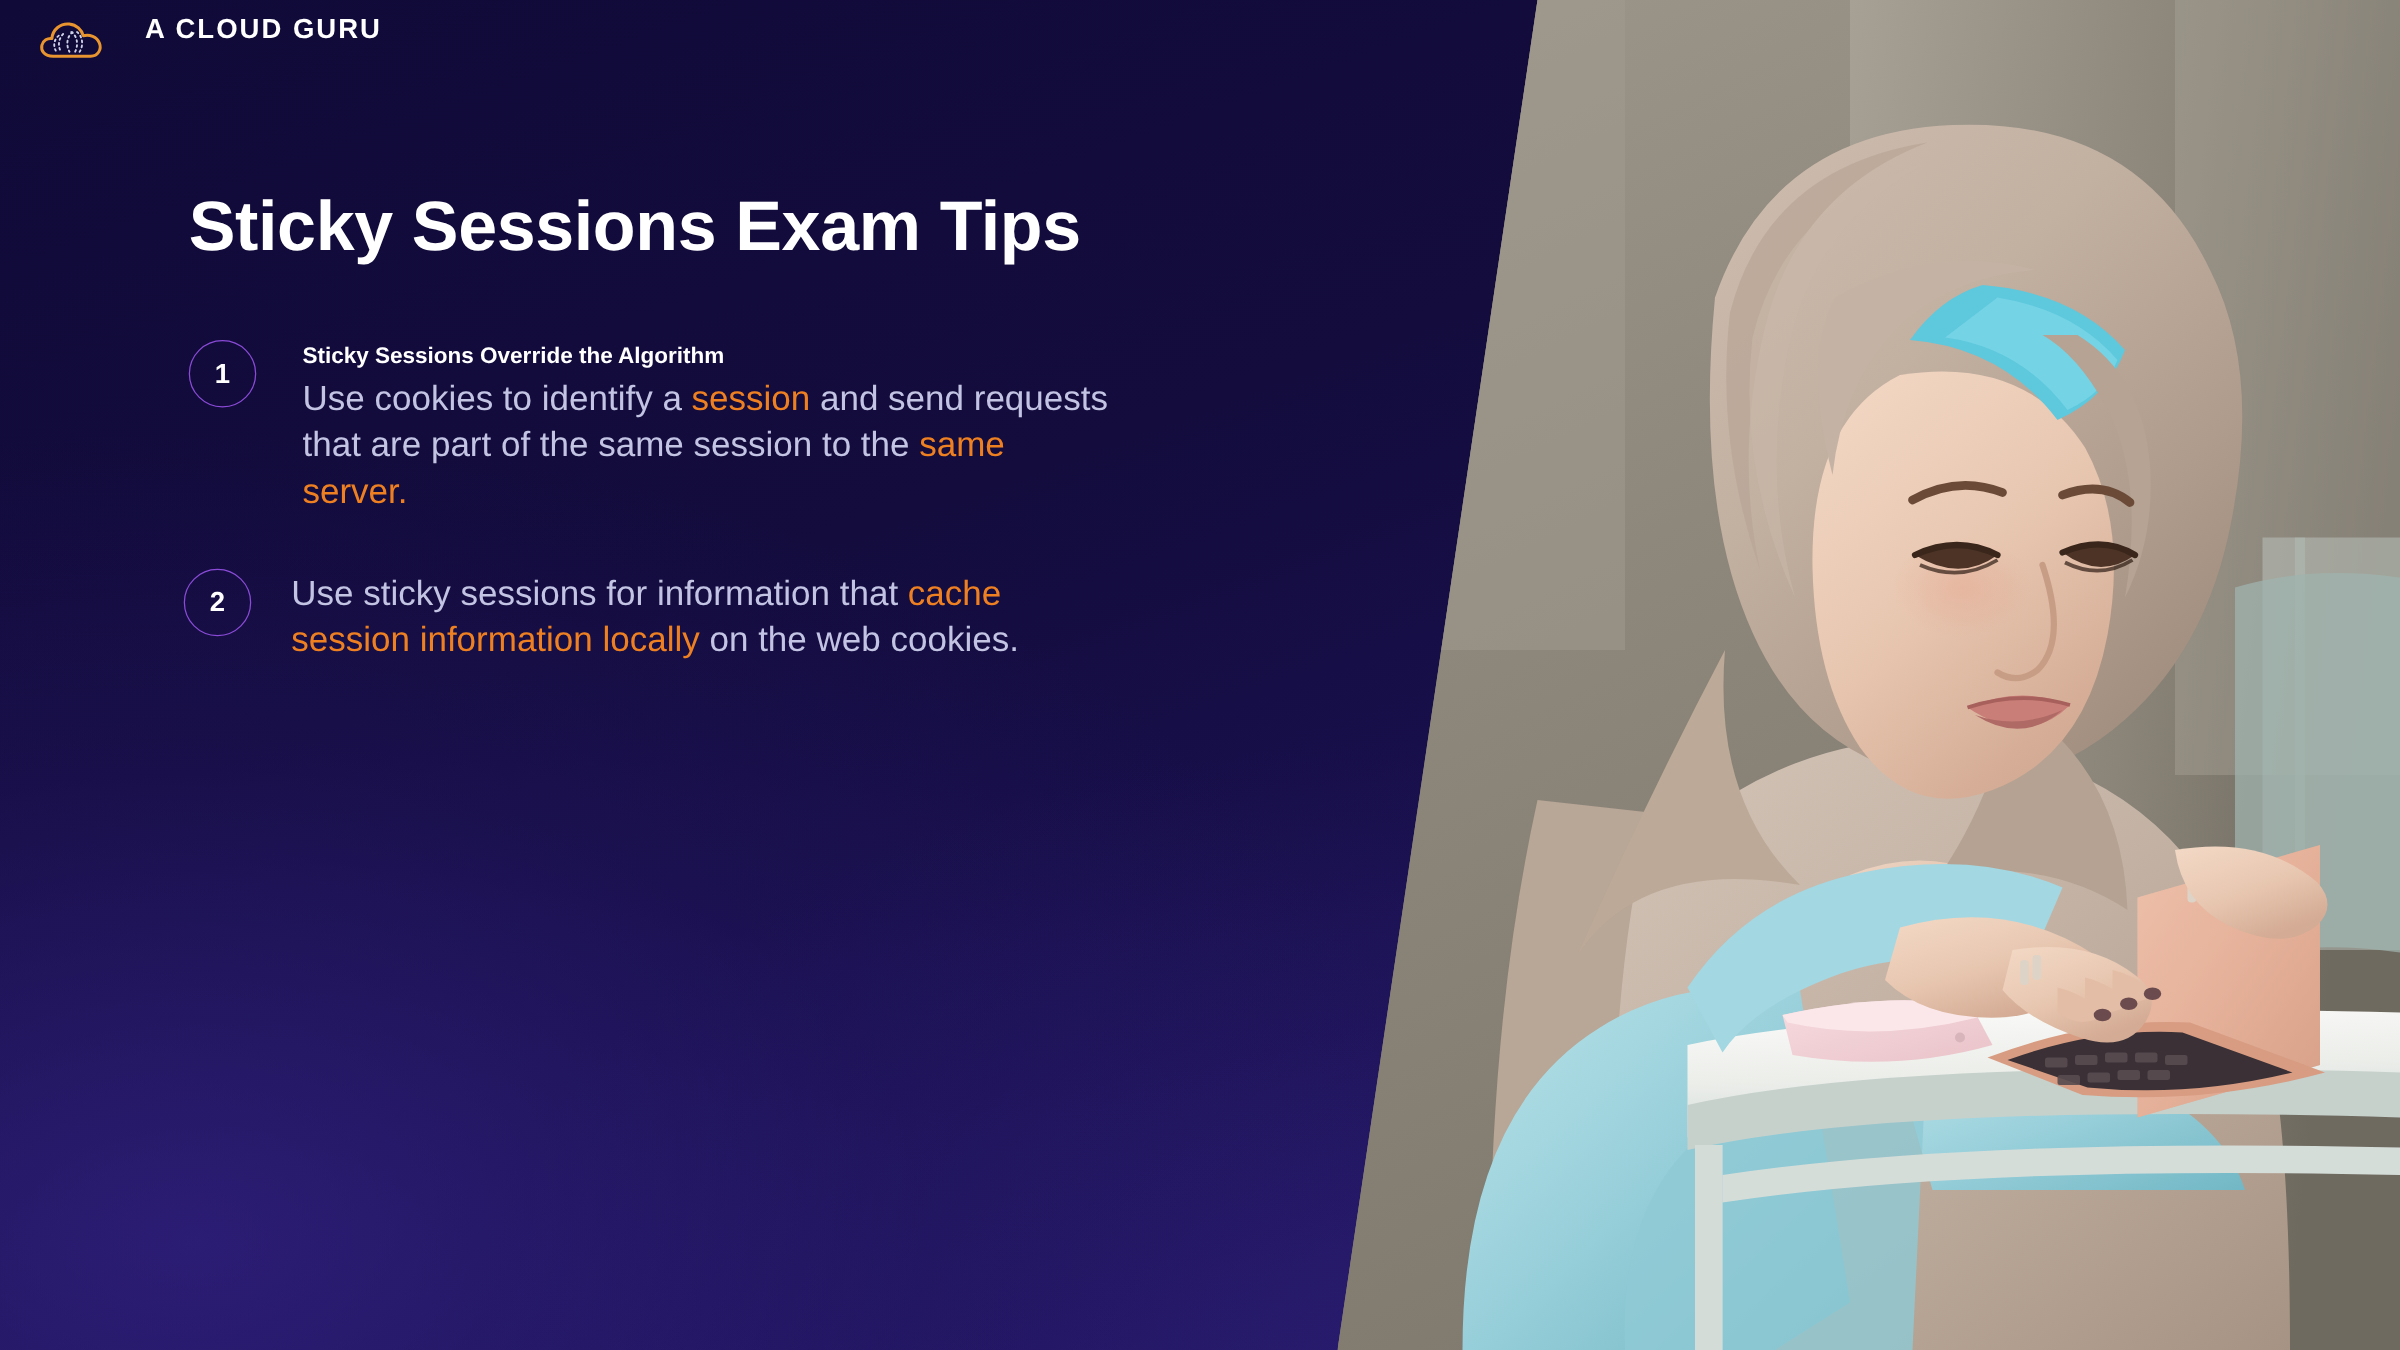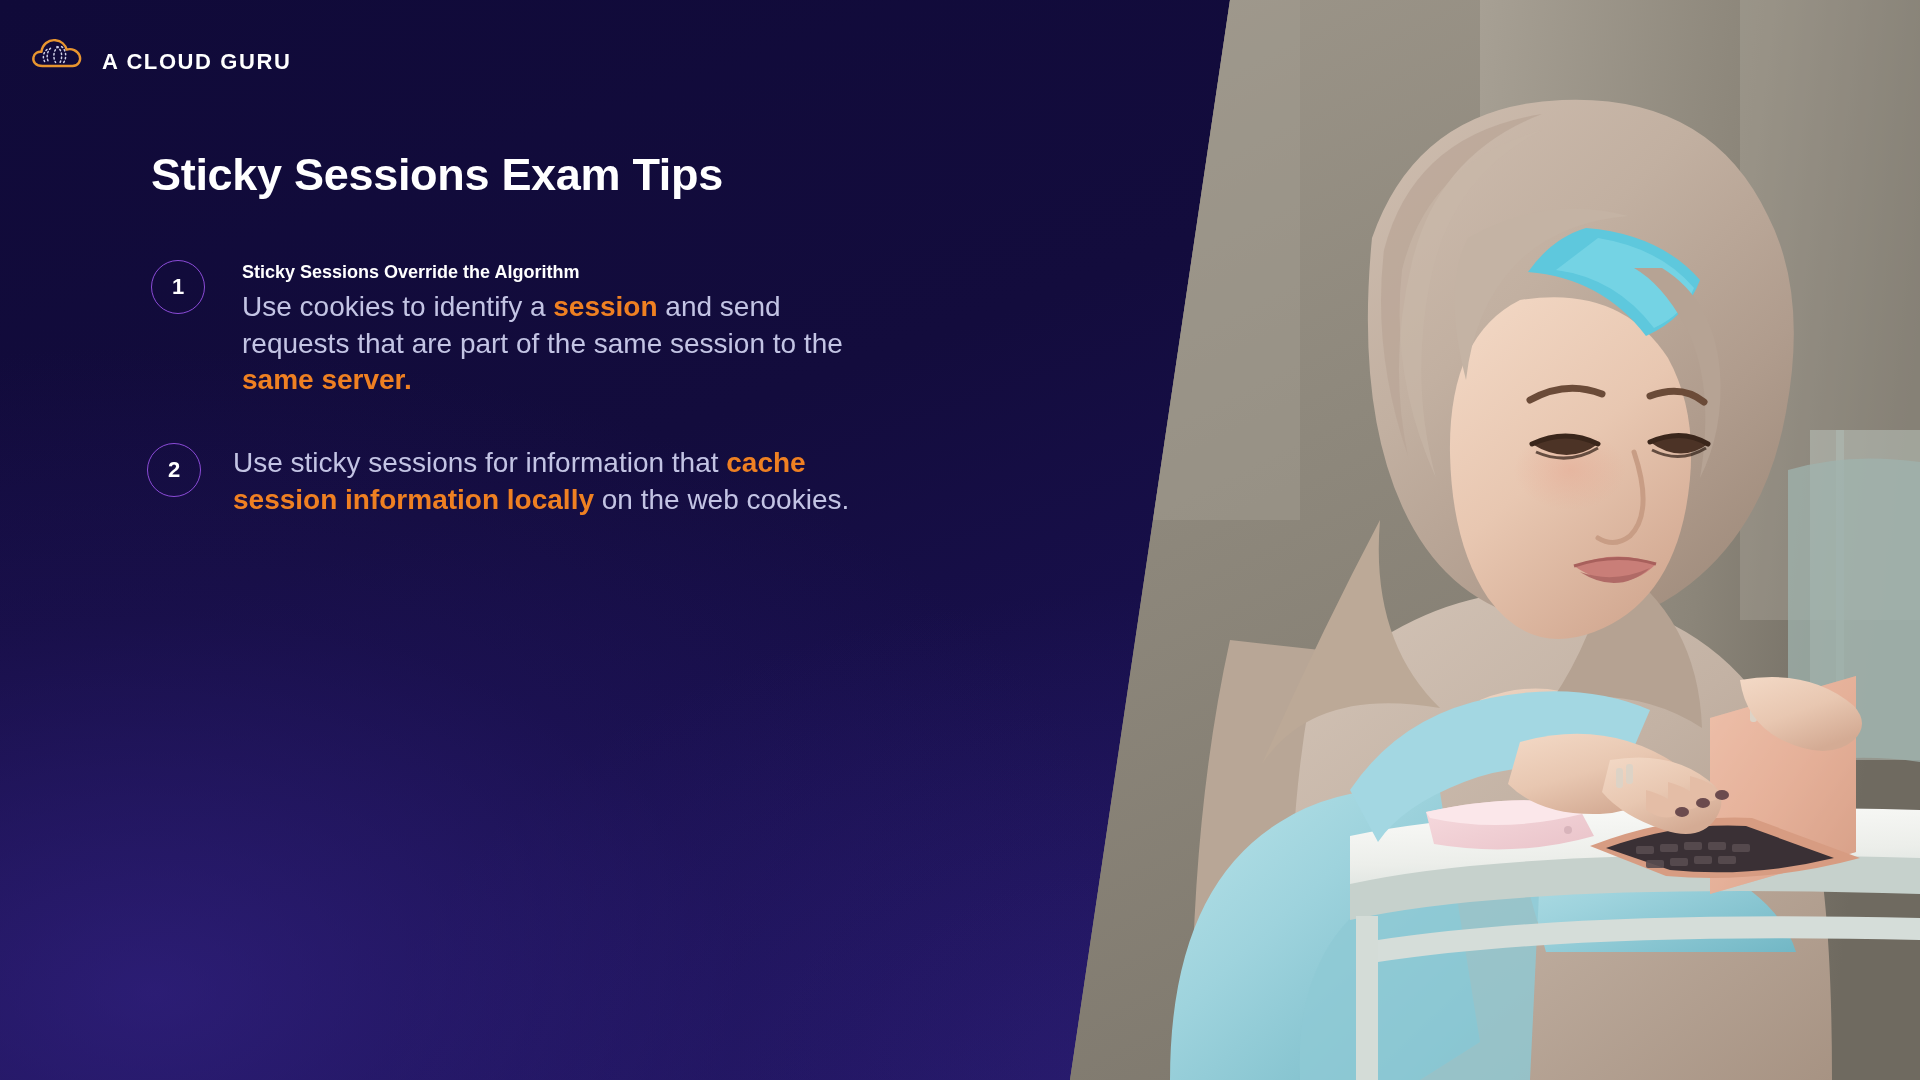--- a/index.html
+++ b/index.html
@@ -41,24 +41,24 @@
     inset: 0;
     width: 100%;
     height: 100%;
     display: block;
   }
 
   
   .logo {
     position: absolute;
     left: 30px;
-    top: 33px;
+    top: 12px;
     display: flex;
-    align-items: flex-end;
-    gap: 16px;
+    align-items: flex-start;
+    gap: 30px;
   }
   .logo-mark {
     width: 56px;
     height: 40px;
     display: block;
   }
   .logo-text {
     color: #ffffff;
     font-size: 22px;
     font-weight: bold;
@@ -69,21 +69,21 @@
 
   
   .content {
     position: absolute;
     left: 151px;
     top: 150px;
     width: 800px;
   }
   .slide-title {
     color: #ffffff;
-    font-size: 45px;
+    font-size: 56px;
     font-weight: bold;
     letter-spacing: -0.3px;
     margin: 0 0 58px 0;
     line-height: 1.1;
     white-space: nowrap;
   }
 
   .tip-list {
     display: block;
   }
@@ -121,21 +121,21 @@
     margin: 0 0 6px 0;
     white-space: nowrap;
   }
   .tip-text {
     color: #c3c4e4;
     font-size: 28px;
     line-height: 1.31;
     margin: 0;
     max-width: 650px;
   }
-  .hl { color: #ef8022; font-weight: bold; }
+  .hl { color: #ef8022; }
 
   
   .tip-2 .tip-badge { margin-left: -4px; }
   .tip-2 .tip-body { margin-left: 32px; }
 </style>
 </head>
 <body>
 
 <div class="slide">
 

